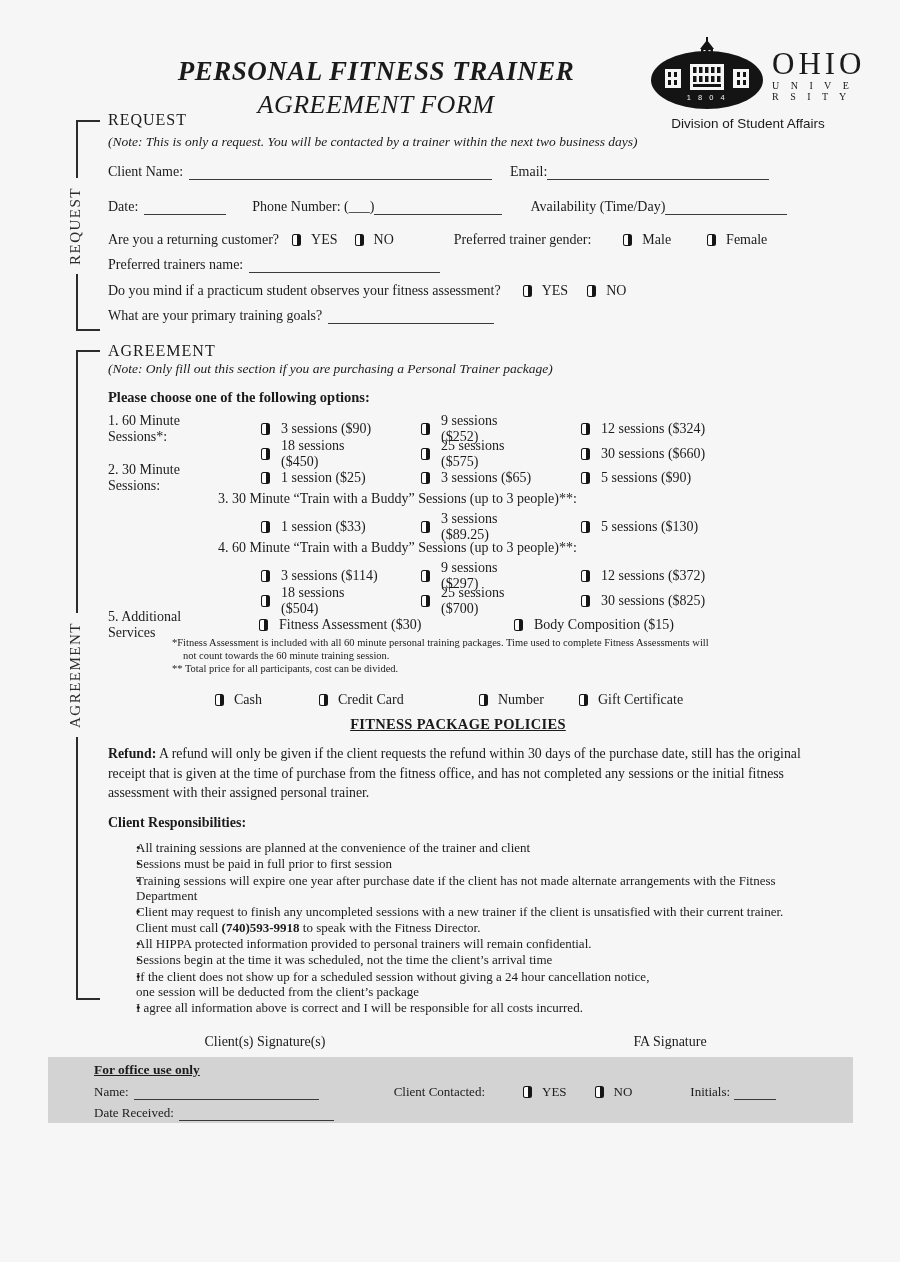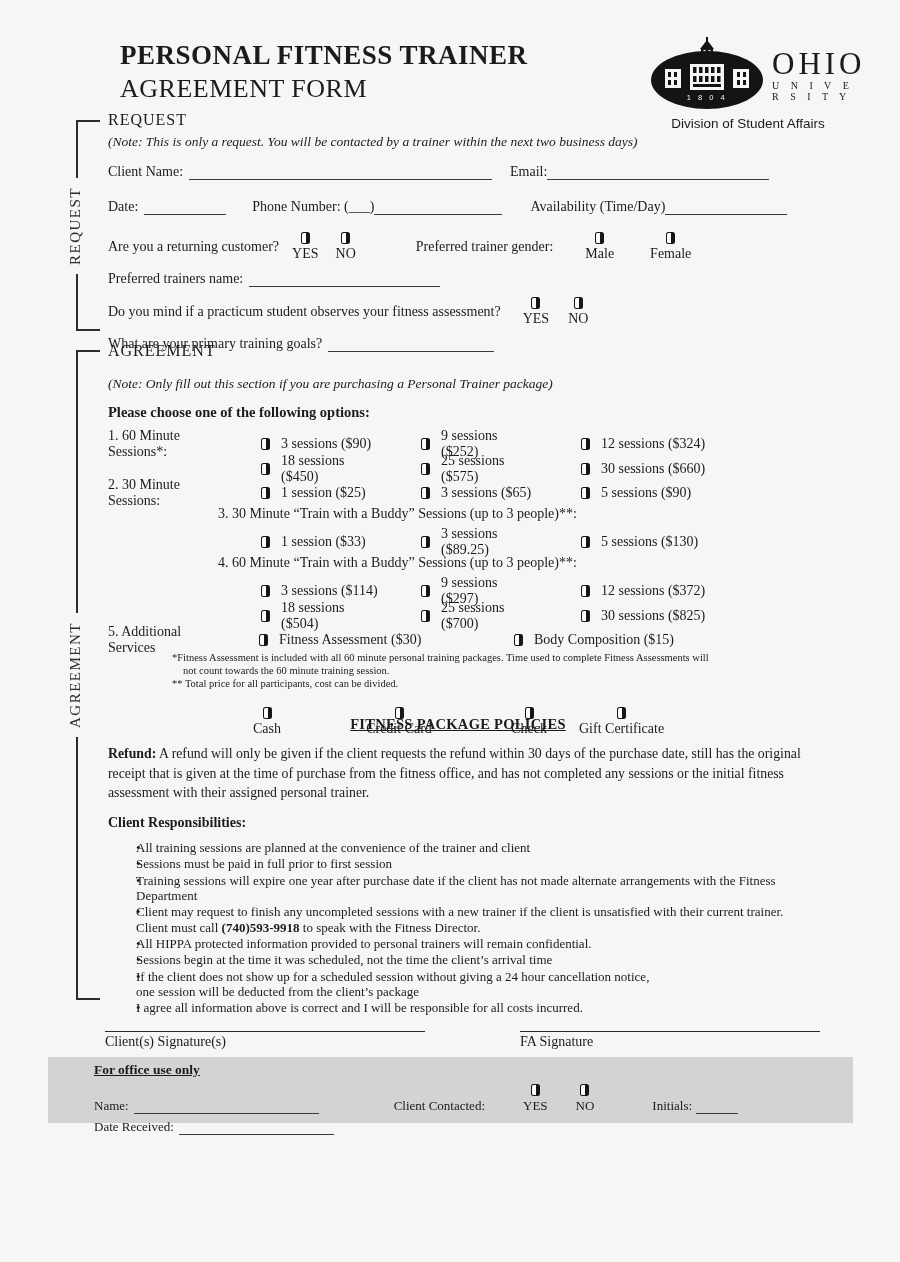--- a/index.html
+++ b/index.html
@@ -7,21 +7,21 @@
   body {
     position:relative;
     background:#f6f6f7;
     color:#1b1b1b;
     font-family:"Liberation Serif", serif;
     overflow:hidden;
   }
 
   
   .header { position:absolute; top:36px; left:0; width:900px; }
-  .title-block { position:absolute; left:120px; top:4px; width:512px; text-align:left; }
+  .title-block { position:absolute; left:120px; top:20px; width:512px; text-align:center;font-style:italic; }
   .title1 { font-size:27px; font-weight:bold; letter-spacing:.5px; }
   .title2 { font-size:26px; font-weight:normal; letter-spacing:.5px; margin-top:3px; }
 
   .logo { position:absolute; right:52px; top:0; width:200px; }
   .logo-top { display:flex; align-items:center; gap:6px; }
   .logo-wordmark { display:flex; flex-direction:column; align-items:center; }
   .logo-ohio { font-size:31px; letter-spacing:4px; line-height:30px; }
   .logo-univ { font-size:10px; letter-spacing:4.5px; margin-top:1px; }
   .logo-division { font-family:"Liberation Sans", sans-serif; font-weight:normal;
                    font-size:13.5px; text-align:center; margin-top:2px; width:200px; }
@@ -49,21 +49,21 @@
   .sect-head { font-size:16px; letter-spacing:1px; }
   .note { font-style:italic; font-size:13.5px; margin-top:5px; }
   .row { display:flex; align-items:center; white-space:nowrap; }
   .lbl { font-size:14px; }
   .fill { border-bottom:1.2px solid #3a3a3a; display:inline-block; height:16px; }
   .cb {
     display:inline-block; width:9px; height:12px;
     border:1.6px solid #161616; border-right-width:4px; border-radius:2.5px;
     background:#fdfdfd; flex:0 0 auto; vertical-align:-1px;
   }
-  .cbl { display:inline-flex; align-items:center; gap:2px; font-size:14px;flex-direction:column; }
+  .cbl { display:inline-flex; align-items:center; gap:10px; font-size:14px; }
 
   
   #request { top:111px; }
   #req-row1 { margin-top:14px; }
   #req-row2 { margin-top:19px; }
   #req-row3 { margin-top:17px; align-items:center; }
   #req-row4 { margin-top:9px;  align-items:flex-end; }
   #req-row5 { margin-top:10px; align-items:center; }
   #req-row6 { margin-top:9px;  align-items:flex-end; }
 
@@ -93,21 +93,21 @@
   .refund { font-size:13.8px; line-height:19.5px; margin-top:11px; width:700px; }
   .refund b { font-weight:bold; }
   .resp-head { font-size:14px; font-weight:bold; margin-top:12px; }
   .bullets { margin-top:9px; }
   .bullet-row { display:flex; margin-top:0.5px; }
   .bdot { width:23px; padding-left:28px; flex:0 0 auto; font-size:13px; }
   .btext { font-size:13px; line-height:15.5px; width:648px; }
 
   
   #signature { position:absolute; left:105px; top:1018px; width:716px; display:flex; }
-  .sig-col { display:flex; flex-direction:column; }
+  .sig-col { display:flex; flex-direction:column;align-items:center; }
   .sig-line { border-bottom:1.8px solid #2a2a2a; height:14px; }
   .sig-lab { font-size:14px; margin-top:2px; }
   #sig-left  { width:320px; margin-right:95px; }
   #sig-right { width:300px; }
 
   #office {
     position:absolute; left:48px; top:1057px; width:805px; height:66px;
     background:#d3d3d3; padding:5px 0 0 46px;
   }
   .office-head { font-size:13.5px; font-weight:bold; text-decoration:underline; }
@@ -232,21 +232,21 @@
   </div>
 
   <div class="row" id="req-row6">
     <span class="lbl">What are your primary training goals?</span>
     <span class="fill" style="width:166px; margin-left:6px;"></span>
   </div>
 </div>
 
 <div class="content" id="agreement">
   <div class="sect-head">AGREEMENT</div>
-  <div class="note" style="margin-top:16px;">(Note: Only fill out this section if you are purchasing a Personal Trainer package)</div>
+  <div class="note" style="margin-top:1px;">(Note: Only fill out this section if you are purchasing a Personal Trainer package)</div>
   <div class="choose">Please choose one of the following options:</div>
 
   <div class="opt-grid first">
     <div class="opt-label">1. 60 Minute Sessions*:</div>
     <div class="opt-cell">
         <span class="cb"></span>
         <span>3 sessions ($90)</span>
       </div>
     <div class="opt-cell">
         <span class="cb"></span>
@@ -364,21 +364,21 @@
     <span class="cbl">
         <span class="cb"></span>
         <span>Cash</span>
       </span>
     <span class="cbl">
         <span class="cb"></span>
         <span>Credit Card</span>
       </span>
     <span class="cbl">
         <span class="cb"></span>
-        <span>Check</span>
+        <span>Number</span>
       </span>
     <span class="cbl">
         <span class="cb"></span>
         <span>Gift Certificate</span>
       </span>
   </div>
 </div>
 
 <div class="content" id="policies">
   <div class="pol-head">FITNESS PACKAGE POLICIES</div>

